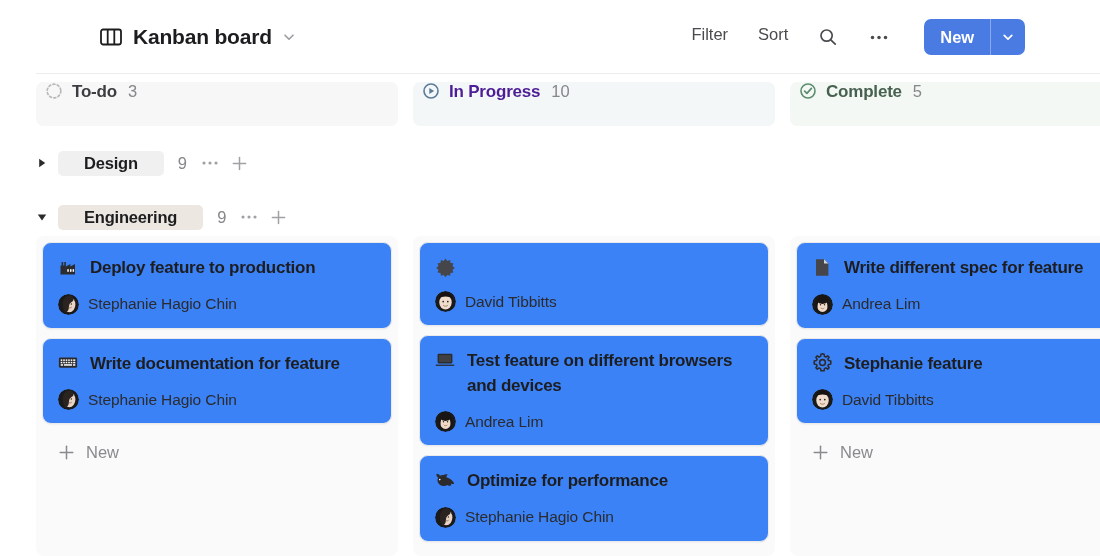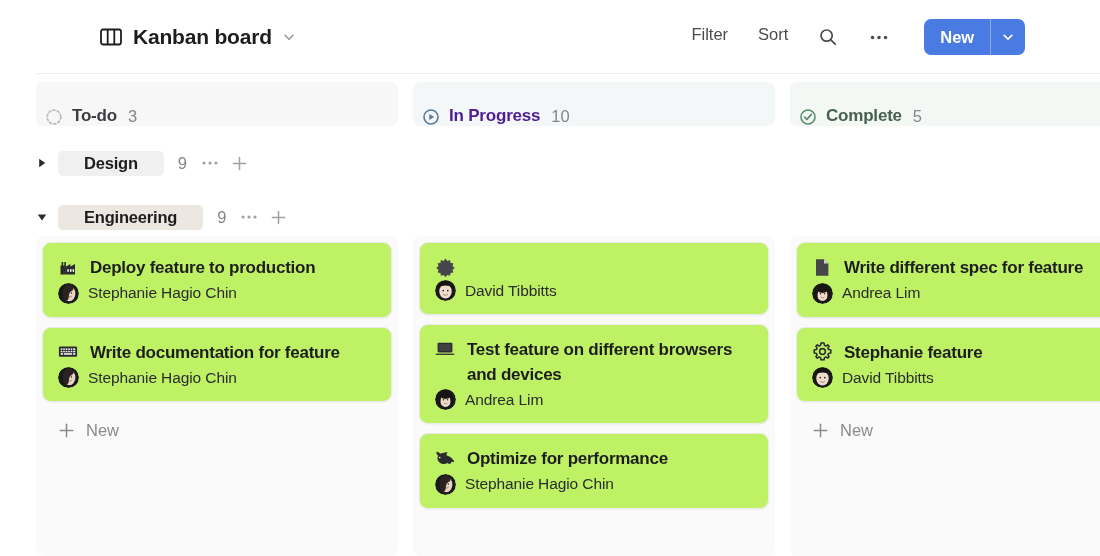--- a/index.html
+++ b/index.html
@@ -51,21 +51,21 @@
 
   
   .board { position: absolute; left: 0; top: 82px; width: 1100px; height: 474px; }
   .col { position: absolute; top: 0; width: 362px; height: 474px; }
   .col-0 { left: 36px; }
   .col-1 { left: 413px; }
   .col-2 { left: 790px; }
 
   .col-head {
     position: absolute; left: 0; top: 0; width: 362px; height: 44px;
-    display: flex; align-items: flex-end; padding-left: 9px;
+    display: flex; align-items: flex-start; padding-left: 9px;
     border-radius: 7px;
   }
   .col-head .ch-icon { display: flex; align-items: center; margin-right: 9px; }
   .col-head .ch-name { font-size: 17px; font-weight: bold; letter-spacing: -0.2px; }
   .col-head .ch-count { font-size: 16.5px; margin-left: 11px; color: #86868b; font-weight: normal; }
 
   .col-body {
     position: absolute; left: 0; top: 154px; width: 362px; height: 320px;
     background: #fafafa; border-radius: 8px;
   }
@@ -78,35 +78,35 @@
   .gr-pill {
     font-size: 16.5px; font-weight: bold; color: #1d1d1f;
     padding: 3px 26px; border-radius: 5px; letter-spacing: -0.2px;
   }
   .gr-count { font-size: 16.5px; color: #86868b; margin-left: 14px; }
   .gr-dots { margin-left: 13px; display: flex; align-items: center; }
   .gr-plus { margin-left: 11px; display: flex; align-items: center; }
 
   
   .card {
-    background: #bef264; border: 1px solid #eaeaea; border-radius: 9px;
+    background: #3b82f6; border: 1px solid #eaeaea; border-radius: 9px;
     box-shadow: 0 1px 1.5px rgba(0,0,0,0.045);
     padding: 13px 14px 13px 15px; margin-bottom: 9px;
   }
   .card-title-row { display: flex; align-items: flex-start; }
   .card-emoji {
     width: 20px; min-width: 20px; height: 22px; margin-right: 12px;
     display: flex; align-items: center; justify-content: center;
   }
   .card-title {
     font-size: 17px; font-weight: bold; color: #1d1d1f;
     line-height: 1.45; letter-spacing: -0.25px;
   }
   .card-title.nowrap { white-space: nowrap; }
-  .card-assignee { display: flex; align-items: center; margin-top: 2px; }
+  .card-assignee { display: flex; align-items: center; margin-top: 13px; }
   .avatar {
     width: 21px; height: 21px; border-radius: 50%; margin-right: 9px;
     overflow: hidden; flex-shrink: 0; display: block;
   }
   .assignee-name { font-size: 15.5px; color: #2b2b2e; letter-spacing: -0.1px; white-space: nowrap; }
 
   .new-row { display: flex; align-items: center; padding: 10px 0 0 16px; }
   .new-row .nr-plus { margin-right: 11px; display: flex; align-items: center; }
   .new-row .nr-label { font-size: 16.5px; color: #8a8a8e; }
 </style>

